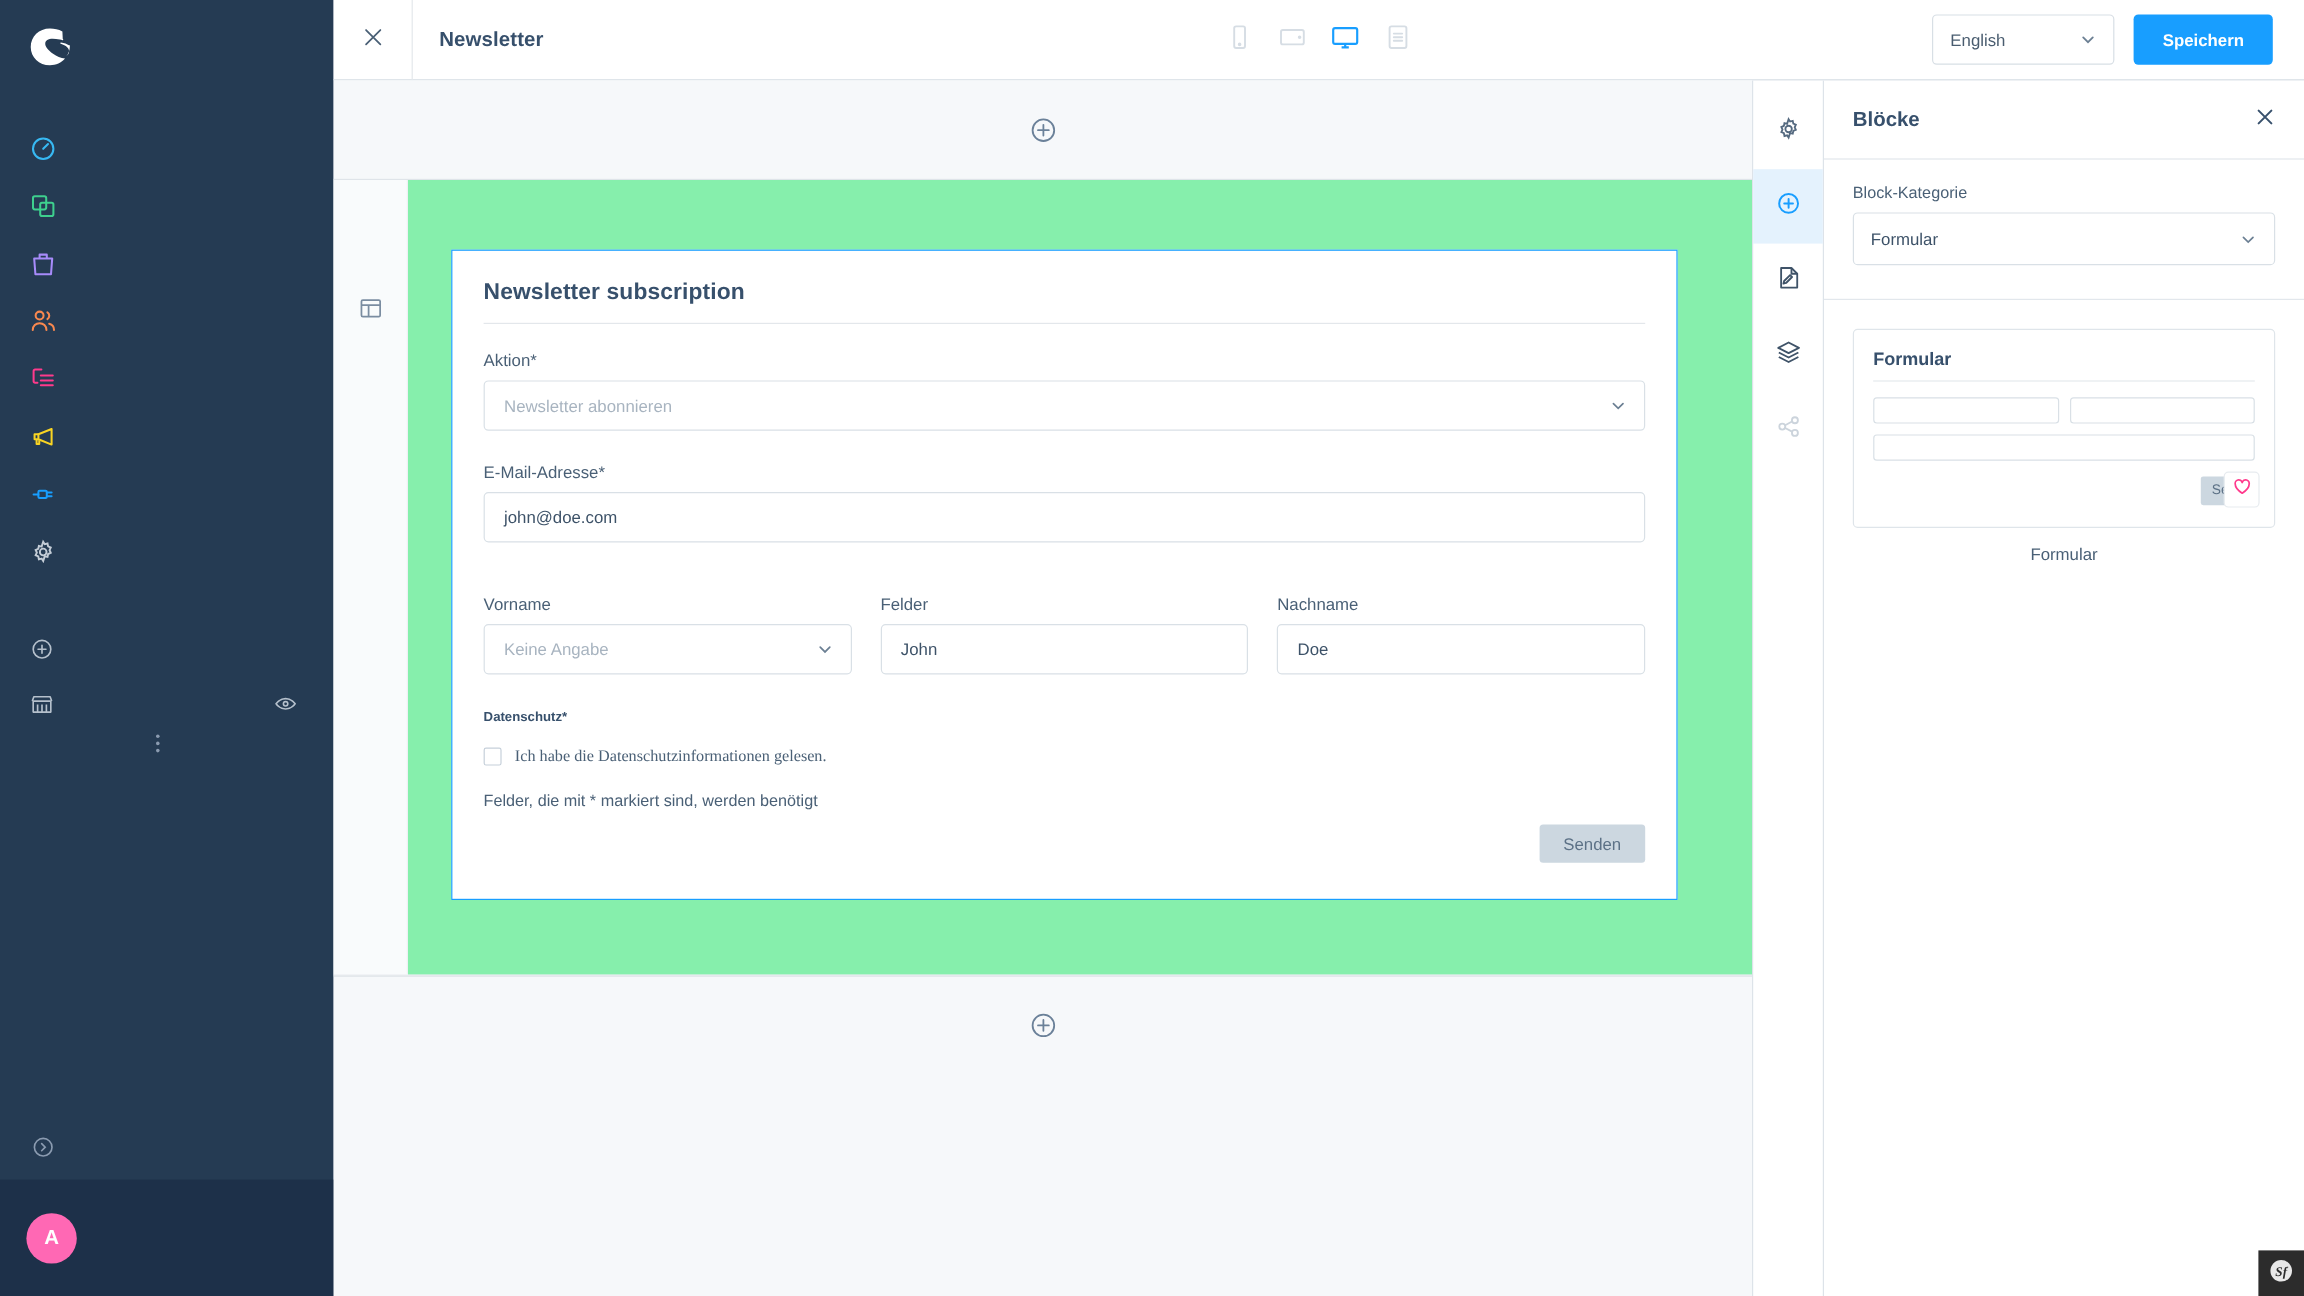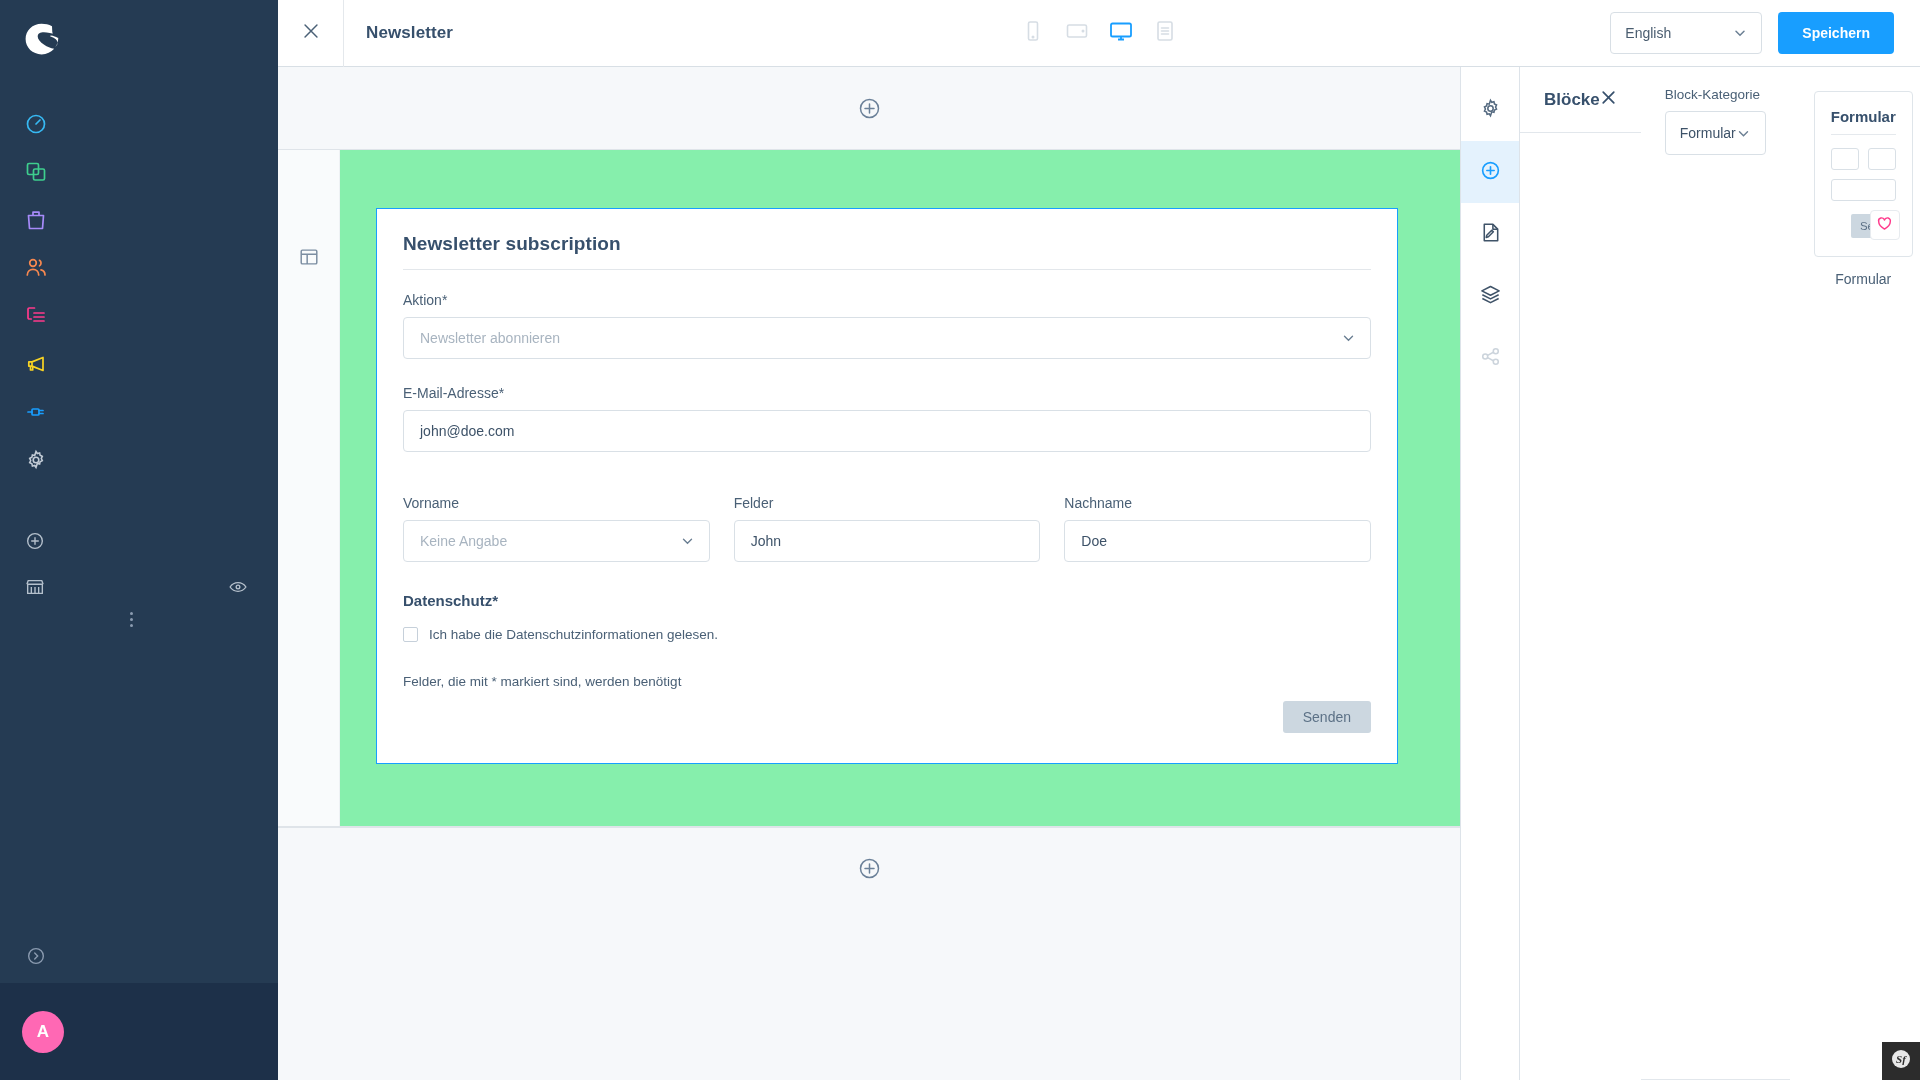--- a/index.html
+++ b/index.html
@@ -154,23 +154,23 @@
     display: flex; align-items: center;
   }
   .fld.placeholder { color: #a8b4c0; }
   .fld.select { position: relative; padding-right: 40px; }
   .fld.select .caret { position: absolute; right: 14px; top: 50%; transform: translateY(-50%); }
   .fld.select .caret svg { width: 15px; height: 15px; display: block; }
   .fg { margin-bottom: 26px; }
   .row-3 { display: flex; gap: 24px; margin-bottom: 30px; }
   .col-3 { flex: 1; min-width: 0; }
   .priv-head {
-    font-size: 15px; font-weight: bold; color: #37506c; margin-bottom: 18px;
-  }
-  .check-row { display: flex; align-items: center; gap: 11px; margin-bottom: 32px; }
+    font-size: 11px; font-weight: bold; color: #37506c; margin-bottom: 18px;
+  }
+  .check-row { display: flex; align-items: center; gap: 11px; margin-bottom: 22px; font-family: Liberation Serif, serif; }
   .cbox {
     width: 15px; height: 15px; border: 1px solid #c6d0da; border-radius: 2px;
     background: #fff; cursor: pointer; flex: 0 0 15px;
   }
   .check-label { font-size: 13.5px; color: #4a6076; }
   .hint { font-size: 13.5px; color: #4a6076; }
   .send-row { display: flex; justify-content: flex-end; margin-top: 12px; }
   .btn-send {
     height: 32px; padding: 0 20px; border-radius: 3px;
     background: #ccd7e0; color: #5c7186; font-size: 14px;
@@ -187,21 +187,21 @@
   .rr-item {
     height: 62px; display: flex; align-items: center; justify-content: center;
     cursor: pointer;
   }
   .rr-item.active { background: #e4f2fd; }
   .rr-item svg { width: 23px; height: 23px; }
 
   
   .right-panel {
     width: 400px; flex: 0 0 400px; background: #fff;
-    display: flex; 
+    display: flex; flex-direction: column;
   }
   .rp-head {
     height: 66px; display: flex; align-items: center; padding: 0 24px;
     border-bottom: 1px solid #e2e7ec;
   }
   .rp-title { font-size: 17px; font-weight: bold; color: #37506c; }
   .rp-close { margin-left: auto; cursor: pointer; display: flex; }
   .rp-close svg { width: 17px; height: 17px; }
   .rp-section {
     padding: 20px 24px 28px 24px; border-bottom: 1px solid #e2e7ec;

